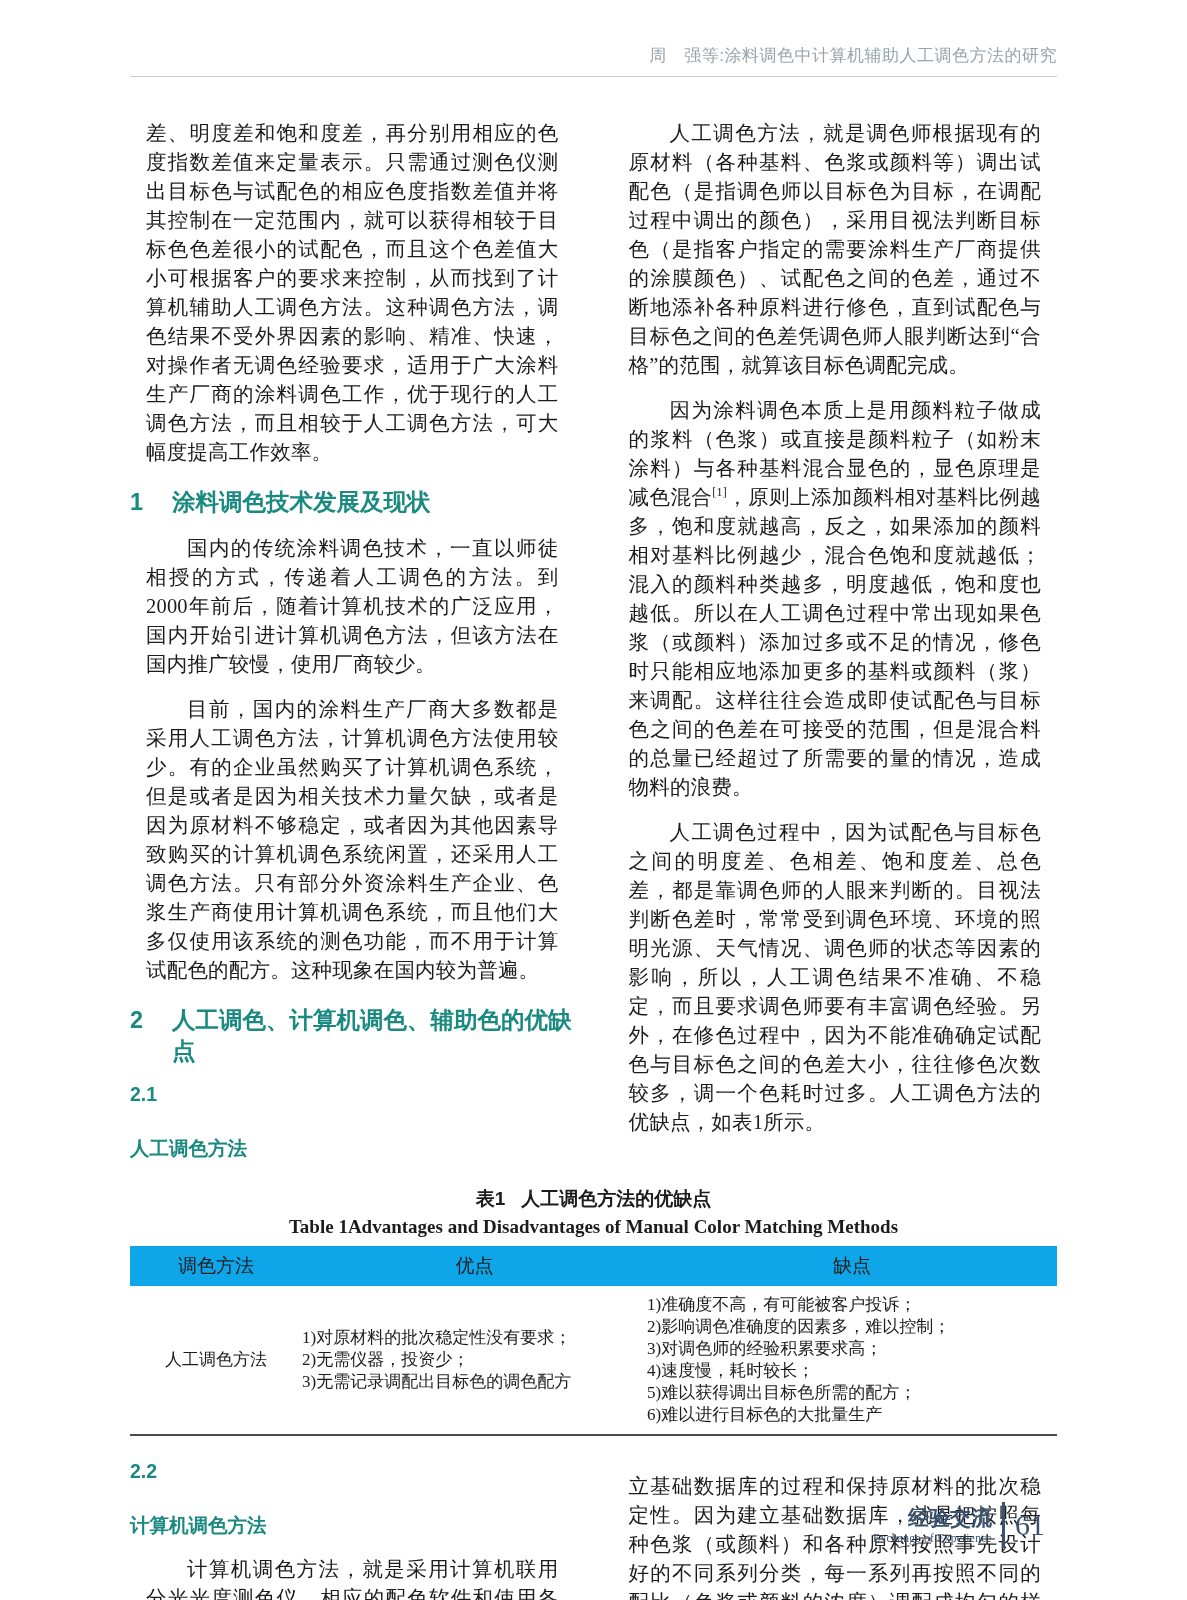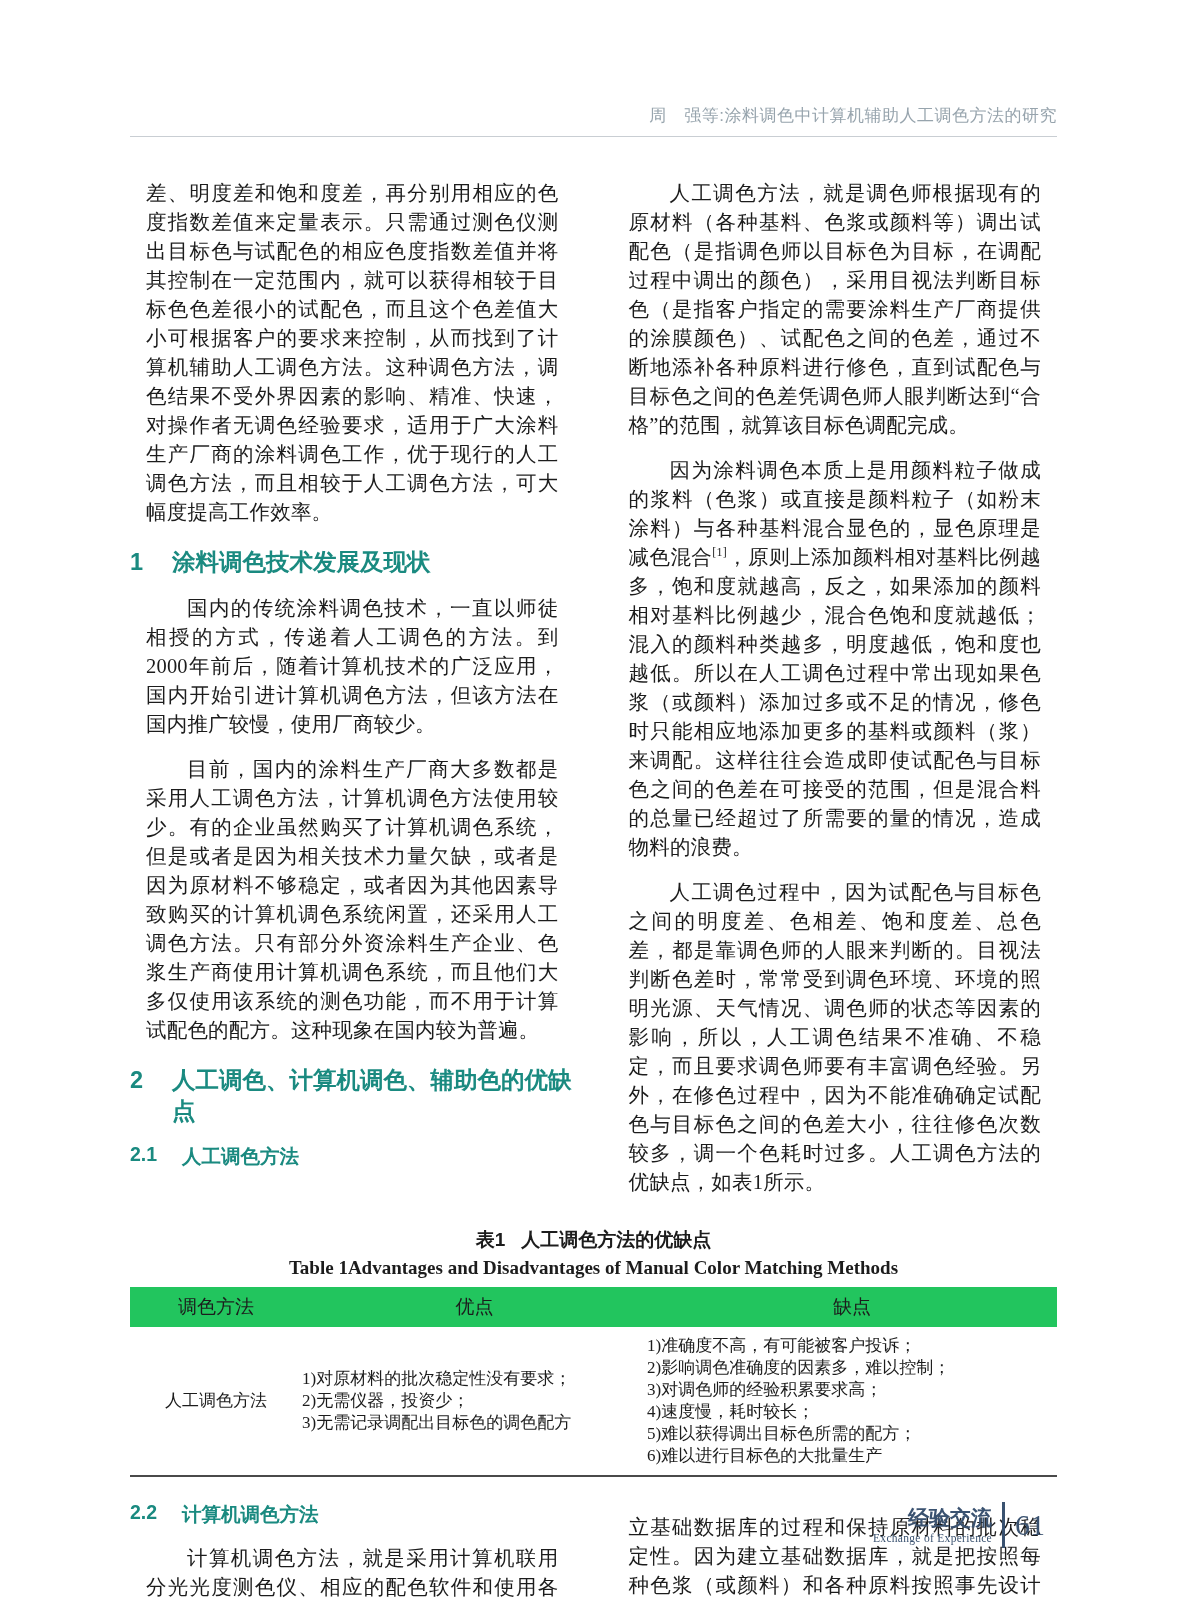--- a/index.html
+++ b/index.html
@@ -9,21 +9,21 @@
     margin:0 auto;
     background:#ffffff;
     font-family:"Liberation Serif","DejaVu Serif",serif;
     color:#1c1c1c;
     overflow:hidden;
     box-sizing:border-box;
     padding:0 130px;
   }
   
   .running-header{
-    margin-top:104px;
+    margin-top:44px;
     text-align:right;
     font-family:"Liberation Sans","DejaVu Sans",sans-serif;
     font-size:17px;
     color:#97a4ad;
     padding-bottom:9px;
     border-bottom:1px solid #c9ced3;
     letter-spacing:0.5px;
   }
   
   .cols{display:flex;gap:38px;margin-top:26px;}
@@ -50,20 +50,21 @@
   }
   .h1 .num{flex:0 0 42px;}
   .h1 .ttl{flex:1;}
   .h2{
     display:flex;
     font-family:"Liberation Sans","DejaVu Sans",sans-serif;
     font-weight:bold;
     font-size:19.5px;
     color:#1a8a80;
     margin:16px 0 10px 0;
+    flex-direction:column;
   }
   .h2 .num{flex:0 0 52px;}
   
   .table-block{margin-top:14px;}
   .tbl-caption-zh{
     text-align:center;
     font-family:"Liberation Sans","DejaVu Sans",sans-serif;
     font-weight:bold;
     font-size:19px;
     margin-bottom:4px;
@@ -75,21 +76,21 @@
     font-size:19px;
     margin-bottom:8px;
   }
   .tbl-caption-en .cap-label{}
   table.color-table{
     width:100%;
     border-collapse:collapse;
     border-bottom:2px solid #4a4a4a;
   }
   table.color-table th{
-    background:#22c55e;
+    background:#0ea5e9;
     font-weight:normal;
     font-size:19px;
     height:38px;
     text-align:center;
   }
   table.color-table td{
     font-size:17px;
     line-height:22px;
     vertical-align:middle;
     padding:8px 0;

